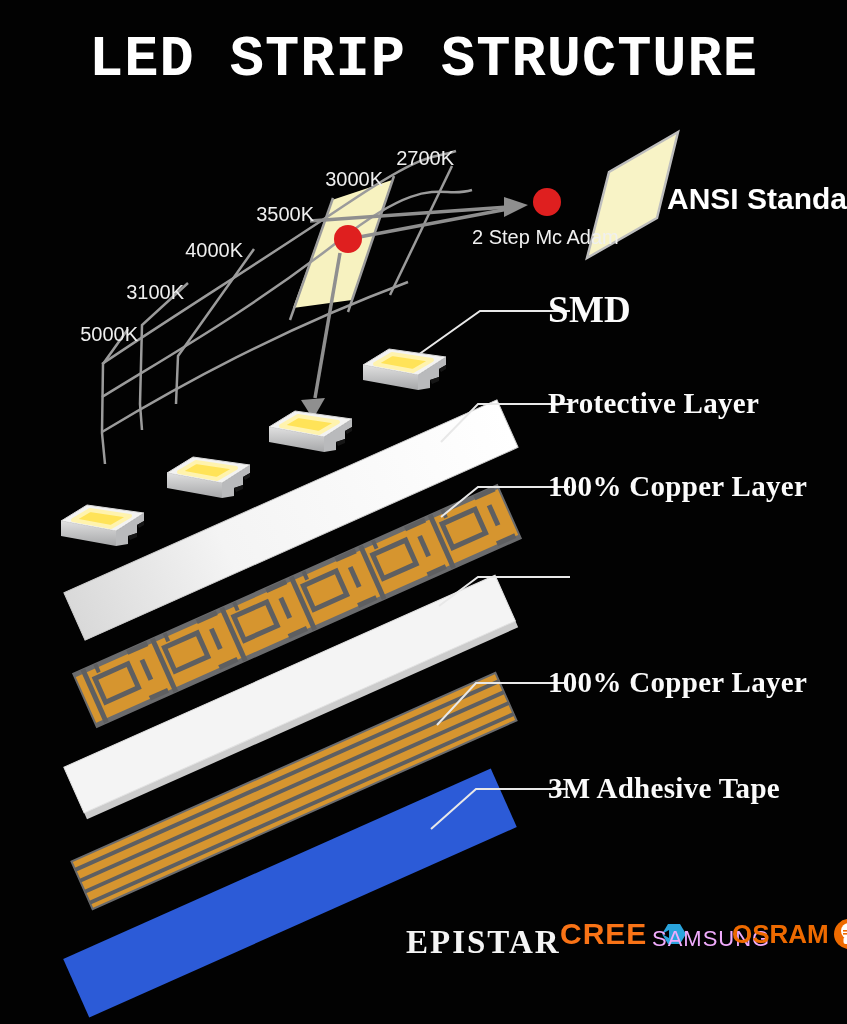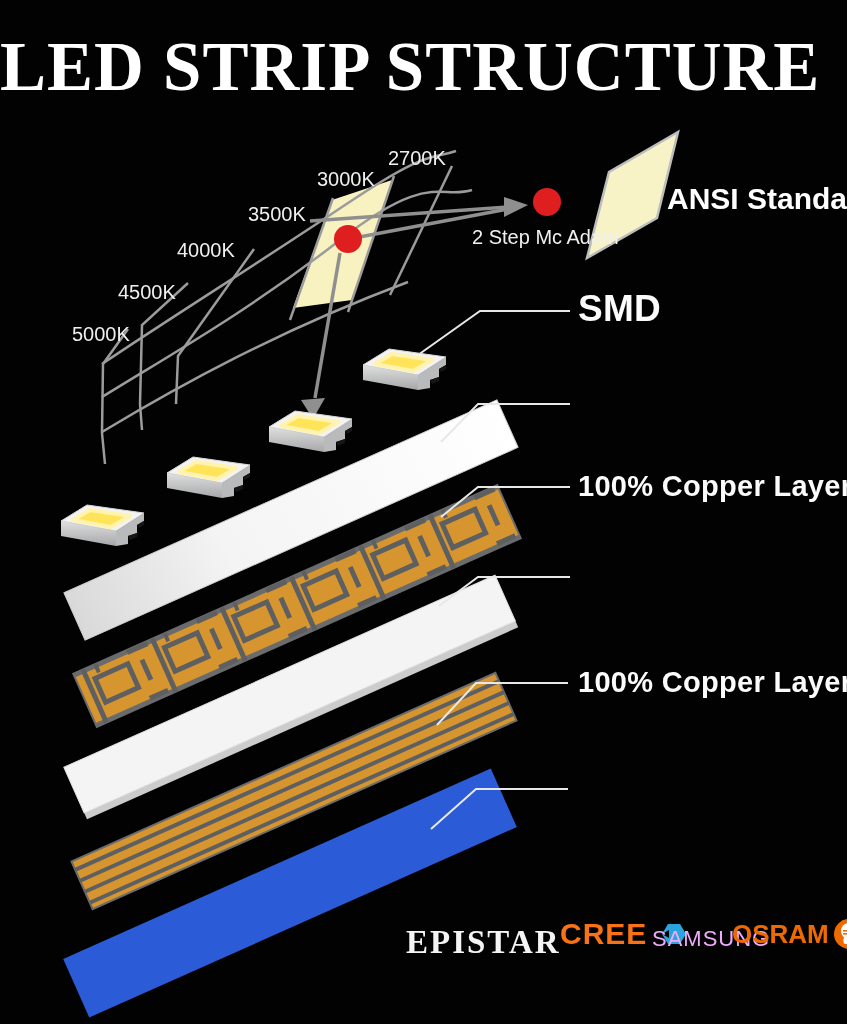--- a/index.html
+++ b/index.html
@@ -1,31 +1,31 @@
 <!DOCTYPE html>
 <html><head>
 <meta charset="utf-8">
 <style>
   html,body{margin:0;padding:0;background:#000;}
   .stage{position:relative;width:847px;height:1024px;background:#020202;overflow:hidden;
          font-family:"Liberation Sans",sans-serif;}
   .art{position:absolute;left:0;top:0;}
   .abs{position:absolute;white-space:nowrap;}
-  .title{left:0;top:28px;width:689px;text-align:center;color:#FFFFFF;
-         font-family:Liberation Serif, serif;font-size:69px;font-weight:600;letter-spacing:1px;}
-  .k-label{width:66px;text-align:left;color:#EFEFEF;font-size:20px;font-weight:500;}
+  .title{left:0;top:28px;width:847px;text-align:center;color:#FFFFFF;
+         font-family:Liberation Mono, monospace;font-size:57px;font-weight:600;letter-spacing:1px;}
+  .k-label{width:66px;text-align:right;color:#EFEFEF;font-size:20px;font-weight:500;}
   #k2700{left:388px;top:147px}
   #k3000{left:317px;top:168px}
   #k3500{left:248px;top:203px}
   #k4000{left:177px;top:239px}
   #k4500{left:118px;top:281px}
   #k5000{left:72px;top:323px}
   .ansi-label{left:667px;top:182px;color:#FFFFFF;font-size:30px;font-weight:600;}
   .mcadam-label{left:472px;top:226px;color:#F0F0F0;font-size:20px;}
-  .layer-label{left:578px;color:#FBFBFB;font-size:29px;font-weight:600;letter-spacing:.3px;}
+  .layer-label{left:548px;color:#FBFBFB;font-size:29px;font-weight:600;letter-spacing:.3px;font-family:Liberation Serif, serif;}
   #lab-smd{top:288px;font-size:37px;font-weight:700;}
   #lab-prot{top:387px} #lab-cu1{top:470px} #lab-ins{top:560px}
   #lab-cu2{top:666px} #lab-adh{top:772px}
   .brand{display:flex;align-items:center;}
   #brand-epistar{left:406px;top:924px;color:#F4F4F4;font-family:"Liberation Serif",serif;
                  font-size:33px;font-weight:600;letter-spacing:2px;}
   #brand-cree{left:514px;top:917px;color:#f97316;font-size:30px;font-weight:800;letter-spacing:1px;gap:14px;margin-left:46px;}
   #brand-samsung{left:627px;top:926px;color:#f0abfc;font-size:22px;font-weight:400;letter-spacing:1px;margin-left:25px;}
   #brand-osram{left:732px;top:918px;color:#EE6A00;font-size:26px;font-weight:800;gap:4px;}
 </style>
@@ -138,29 +138,31 @@
     <use href="#chip" transform="translate(162,452)"></use>
     <use href="#chip" transform="translate(56,500)"></use>
   </svg>
 
   <div class="abs title">LED STRIP STRUCTURE</div>
 
   <div class="abs k-label" id="k2700">2700K</div>
   <div class="abs k-label" id="k3000">3000K</div>
   <div class="abs k-label" id="k3500">3500K</div>
   <div class="abs k-label" id="k4000">4000K</div>
-  <div class="abs k-label" id="k4500">4500K</div>
+  <div class="abs k-label" id="k4500">3100K</div>
   <div class="abs k-label" id="k5000">5000K</div>
 
   <div class="abs mcadam-label">2 Step Mc Adam</div>
   <div class="abs ansi-label">ANSI Standard</div>
 
   <div class="abs layer-label" id="lab-smd">SMD</div>
+  <div class="abs layer-label" id="lab-prot">Protective Layer</div>
   <div class="abs layer-label" id="lab-cu1">100% Copper Layer</div>
   <div class="abs layer-label" id="lab-cu2">100% Copper Layer</div>
+  <div class="abs layer-label" id="lab-adh">3M Adhesive Tape</div>
 
   <span class="abs brand" id="brand-epistar">
     <span>EPISTAR</span>
   </span>
 
   <span class="abs brand" id="brand-cree">
     <span>CREE</span>
     <svg width="26" height="26" viewBox="0 0 26 26">
       <polygon points="1,13 7,3 19,3 25,13 19,23 7,23" fill="#2AA4DC"></polygon>
       <polygon points="1,13 8,9 8,17" fill="#020202"></polygon>

